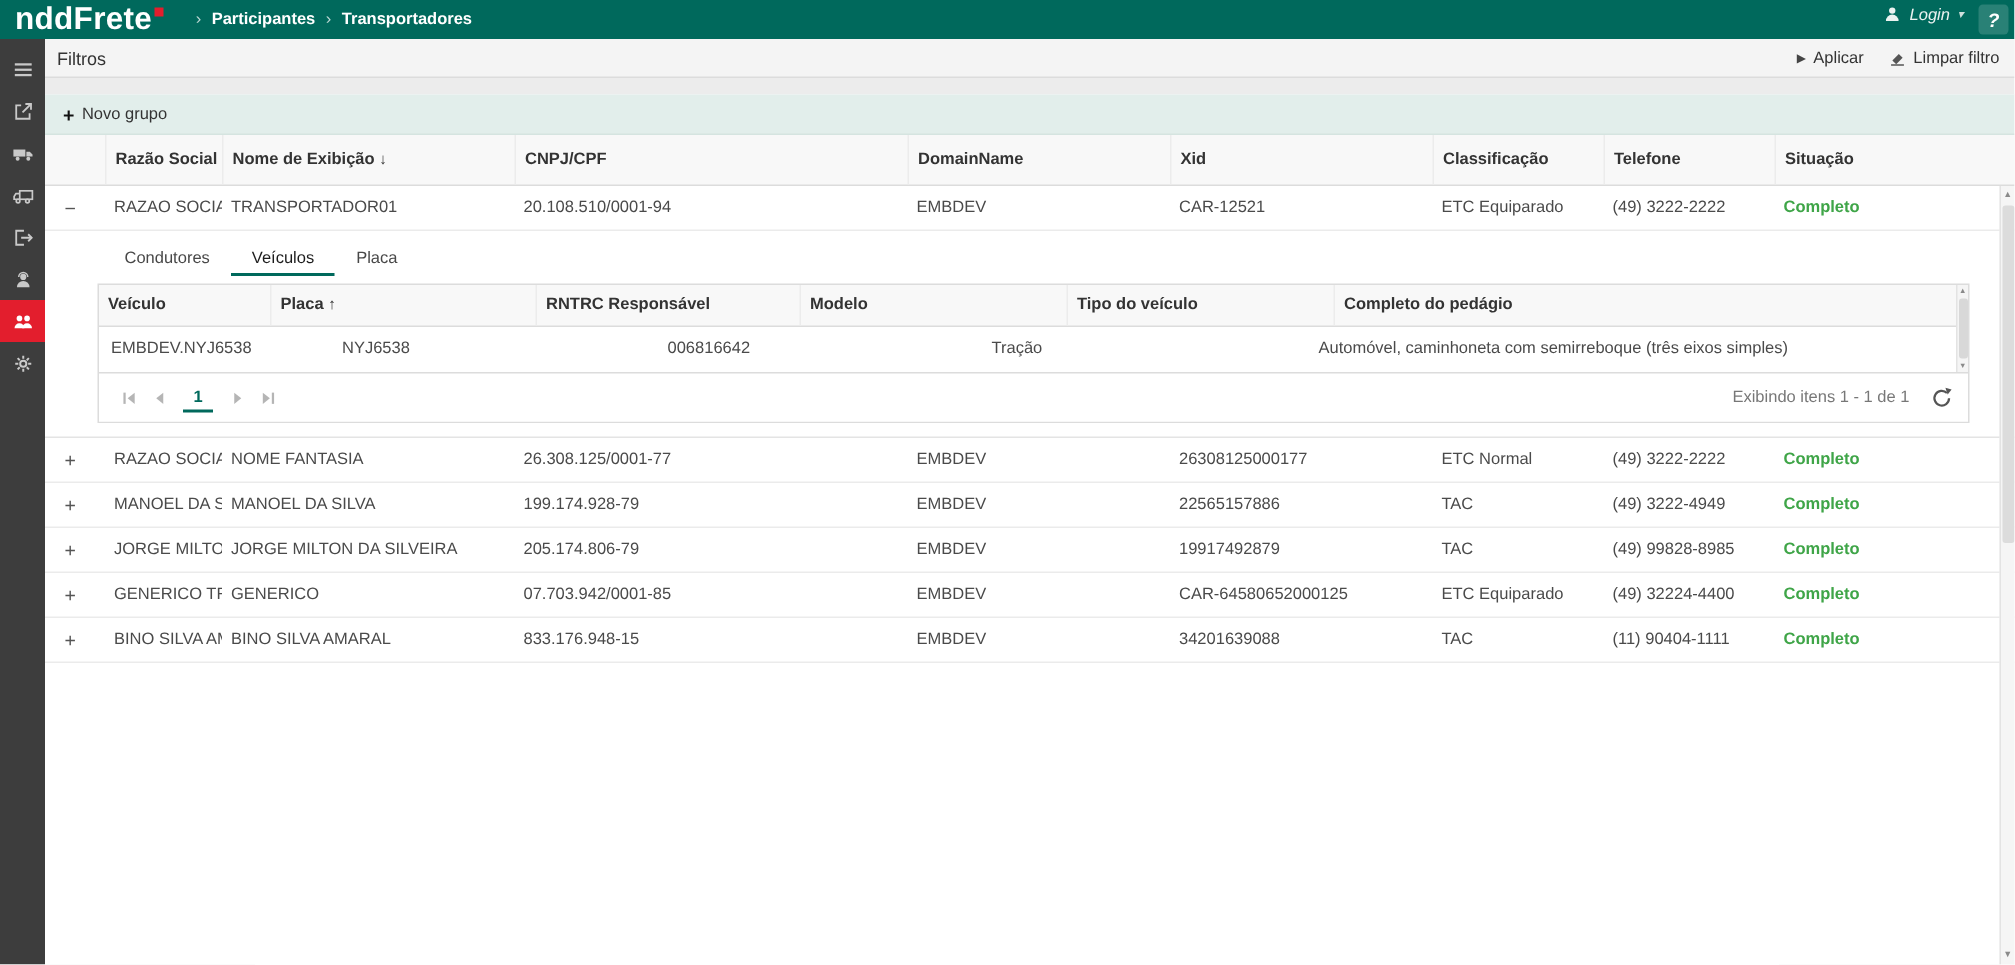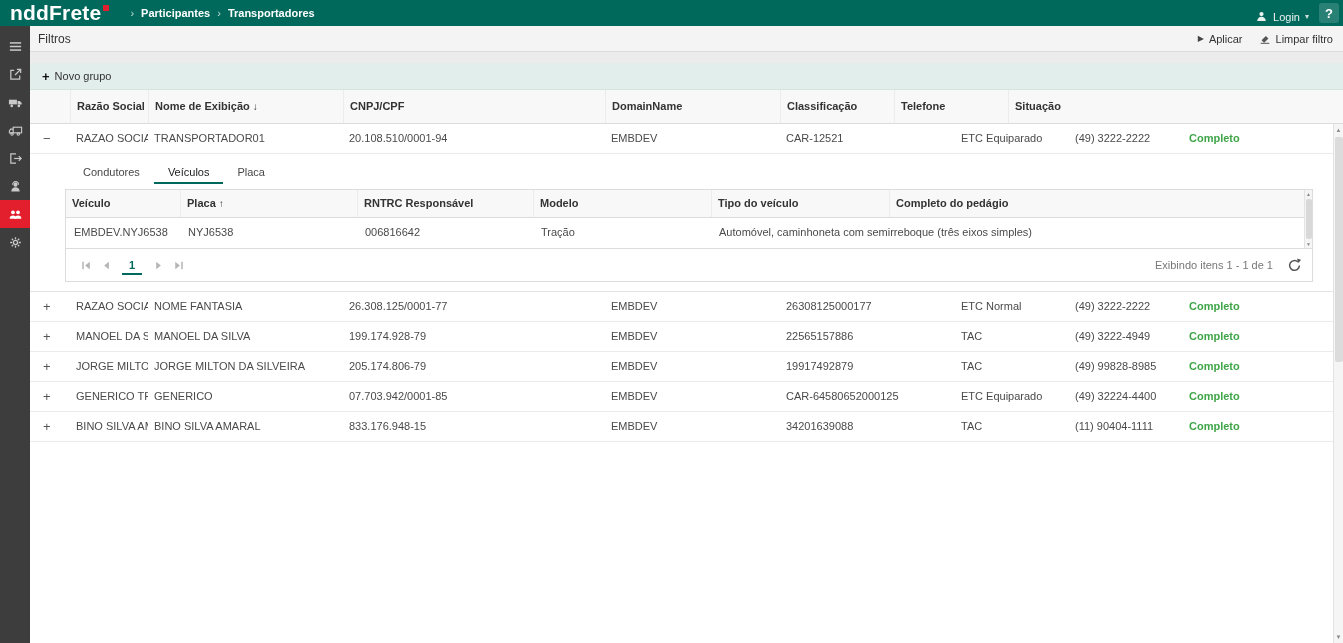--- a/index.html
+++ b/index.html
@@ -7,21 +7,21 @@
   body { position:relative; }
 
   
   .topbar { position:absolute; top:0; left:0; right:0; height:26px; background:#00695c; display:flex; align-items:center; color:#fff; }
   .logo { display:flex; align-items:flex-start; margin-left:10px; cursor:pointer; }
   .logo-text { font-size:21px; font-weight:bold; letter-spacing:.2px; line-height:24px; }
   .logo-sq { width:6px; height:6px; background:#e31e2d; margin-left:2px; margin-top:4px; }
   .breadcrumb { display:flex; align-items:center; margin-left:14px; font-size:11px; }
   .bc-sep { color:rgba(255,255,255,.75); margin:0 7px; font-size:11px; }
   .bc-item { color:#fff; font-weight:bold; cursor:pointer; }
-  .topbar-right { margin-left:auto; display:flex; align-items:flex-end; margin-right:4px; }
+  .topbar-right { margin-left:auto; display:flex; align-items:flex-start; margin-right:4px;font-style:italic; }
   .login { display:flex; align-items:center; gap:5px; cursor:pointer; margin-right:10px; font-size:11px; color:#eaf2f0; }
   .login .caret { font-size:8px; color:#cfe0dd; }
   .help-btn { width:20px; height:20px; border-radius:3px; background:rgba(255,255,255,.16); display:flex; align-items:center; justify-content:center; font-size:13px; font-weight:bold; color:#fff; cursor:pointer; }
 
   
   .sidebar { position:absolute; top:26px; left:0; bottom:0; width:30px; background:#3d3d3d; padding-top:6px; }
   .side-item { width:30px; height:28px; display:flex; align-items:center; justify-content:center; color:#c9c9c9; cursor:pointer; }
   .side-item.active { background:#e31e2d; color:#fff; }
 
   
@@ -57,21 +57,21 @@
   .detail { background:#fff; border-bottom:1px solid #e4e4e4; padding:7px 30px 9px 35px; }
   .tabstrip { display:flex; padding-left:4px; margin-bottom:5px; }
   .tab { padding:5px 14px 4px; font-size:11px; color:#484848; cursor:pointer; border-bottom:2px solid transparent; }
   .tab.active { color:#1c1c1c; border-bottom:2px solid #00695c; }
 
   .igrid { border:1px solid #dcdcdc; background:#fff; }
   .igrid-body { position:relative; }
   .ithead { display:flex; height:28px; background:#f8f8f8; border-bottom:1px solid #dcdcdc; padding-right:24px; }
   .ithead .cell { line-height:27px; font-weight:bold; font-size:11px; color:#333; border-left:1px solid #ececec; cursor:pointer; }
   .ithead .cell:first-child { border-left:none; }
-  .itrow { display:flex; height:30px; font-size:11px; color:#4a4a4a; background:#fff; cursor:pointer; }
+  .itrow { display:flex; height:30px; font-size:11px; color:#4a4a4a; background:#fff; cursor:pointer;gap:40px; }
   .itrow .cell { line-height:29px; padding:0 8px; }
   .ic-veic{width:114px} .ic-placa{width:177px} .ic-rntrc{width:176px}
   .ic-mod{width:178px} .ic-tipo{width:178px} .ic-cat{flex:1 1 auto}
 
   .iscroll { position:absolute; top:0; right:0; bottom:0; width:8px; background:#f5f5f5; border-left:1px solid #e3e3e3; display:flex; flex-direction:column; align-items:center; }
   .iscroll .arr { font-size:5px; color:#8a8a8a; line-height:8px; }
   .iscroll .thumb { flex:1; width:6px; margin:1px 0; background:#d8d8d8; border-radius:2px; }
 
   .pager { height:33px; display:flex; align-items:center; border-top:1px solid #dcdcdc; padding:0 10px; background:#fff; }
   .pbtn { width:20px; height:20px; display:flex; align-items:center; justify-content:center; cursor:pointer; color:#adadad; }
@@ -241,20 +241,21 @@
         <span>Novo grupo</span>
       </div>
     </div>
 
     <div class="thead">
       <div class="cell c-exp"></div>
       <div class="cell c-razao"><span>Razão Social</span></div>
       <div class="cell c-nome"><span>Nome de Exibição</span><span class="sort-ic">↓</span></div>
       <div class="cell c-cnpj"><span>CNPJ/CPF</span></div>
       <div class="cell c-dom"><span>DomainName</span></div>
+      <div class="cell c-xid"><span>Xid</span></div>
       <div class="cell c-class"><span>Classificação</span></div>
       <div class="cell c-tel"><span>Telefone</span></div>
       <div class="cell c-sit"><span>Situação</span></div>
     </div>
 
     <div class="trow">
       <div class="cell c-exp"><span class="expander">−</span></div>
       <div class="cell c-razao">RAZAO SOCIAL S...</div>
       <div class="cell c-nome">TRANSPORTADOR01</div>
       <div class="cell c-cnpj">20.108.510/0001-94</div>

